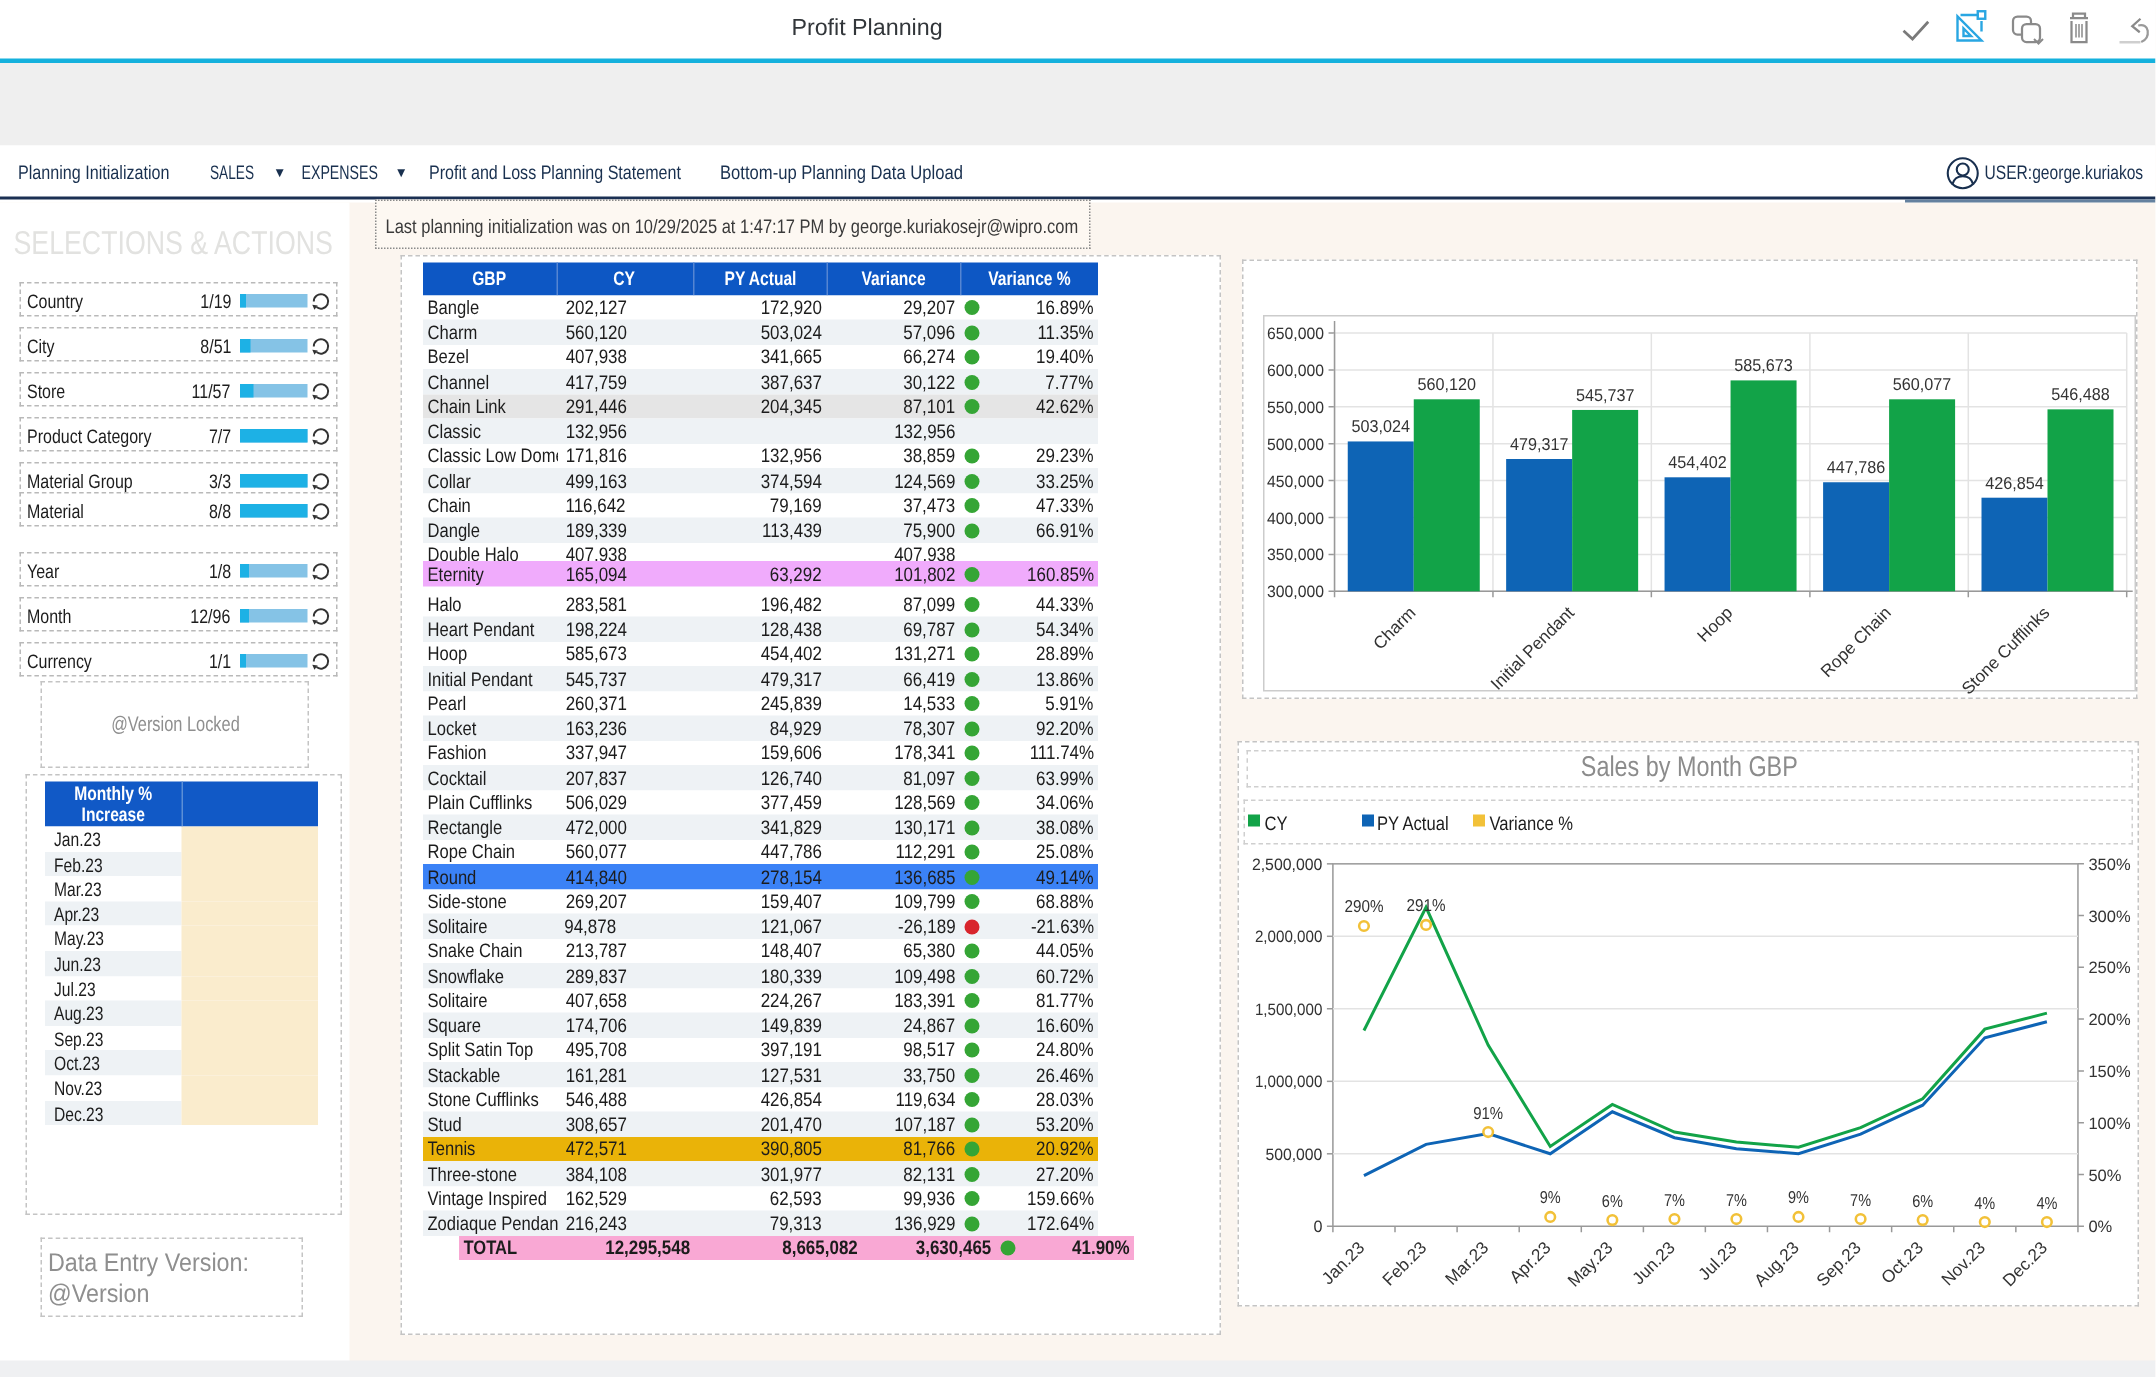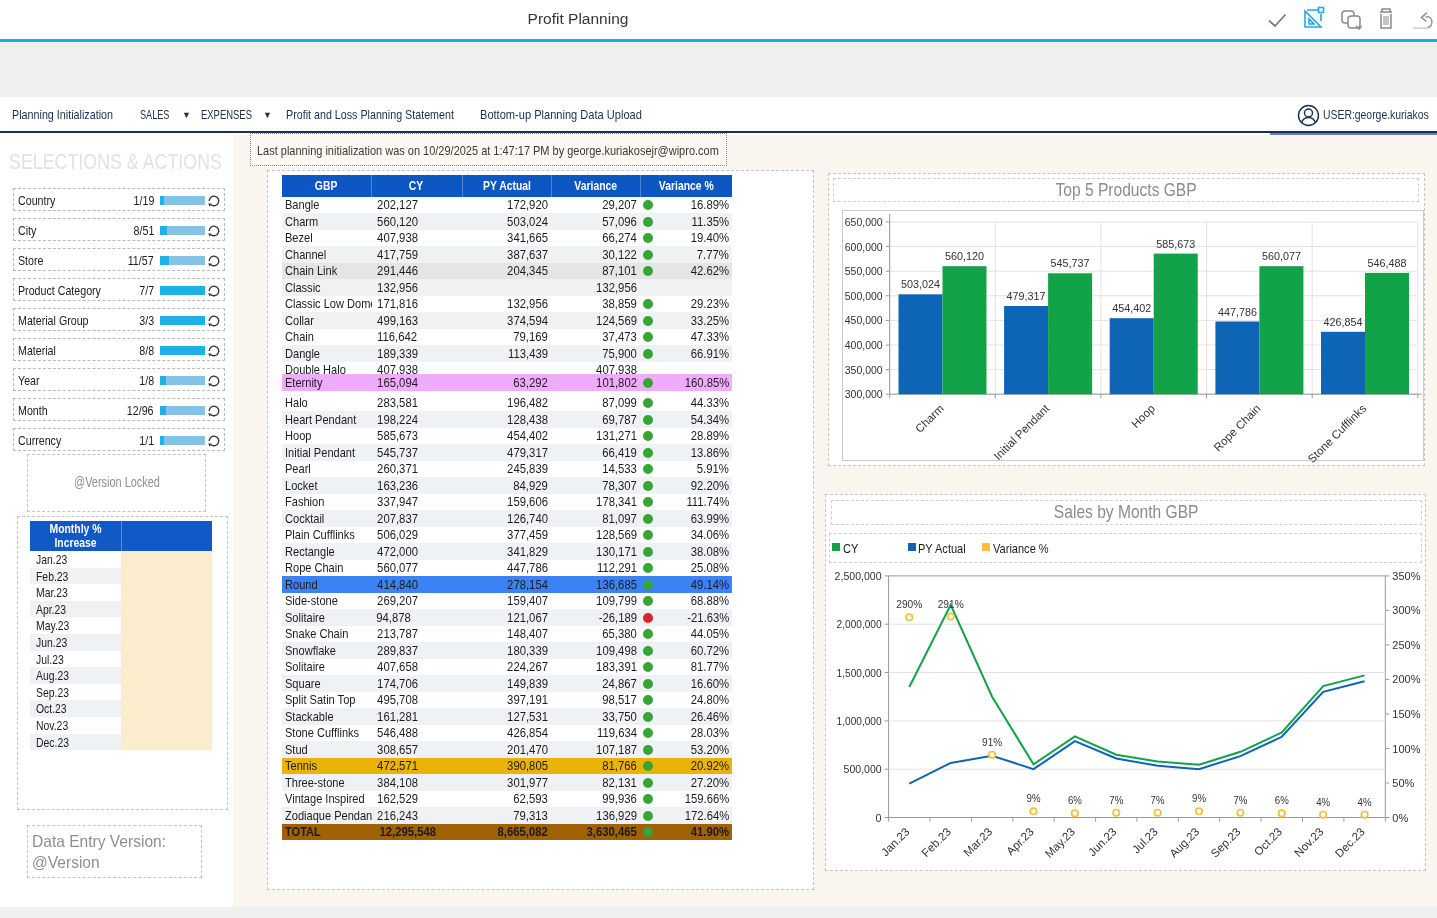--- a/index.html
+++ b/index.html
@@ -41,21 +41,21 @@
 .trow { position:absolute; left:282px; width:450px; height:16.5px; font-size:13px; color:#1c1c1c; z-index:2; }
 .trow div { position:absolute; top:0.5px; }
 .sl { display:inline-block; transform:scaleX(0.85); transform-origin:0 0; }
 .sr { display:inline-block; transform:scaleX(0.87); transform-origin:100% 0; }
 .c0 { left:3px; width:87px; white-space:nowrap; overflow:hidden; }
 .c1 { left:89px; width:87px; }
 .c2 { left:180px; width:86px; text-align:right; }
 .c3 { left:269px; width:86px; text-align:right; }
 .c4 { left:358px; width:89px; text-align:right; }
 .dot { position:absolute; right:-16px; top:3px; width:10px; height:10px; border-radius:50%; }
-.total { background:#a16207; font-weight:bold; }
+.total { background:#f9a8d4; font-weight:bold;margin-left:24px; }
 .cbox { position:absolute; border:1px dashed #c4c4c4; background:#fff; }
 .ctitle { position:absolute; border:1px dashed #cfcfcf; text-align:center; font-size:19px; color:#8c8c8c; }
 .ctitle span { display:inline-block; transform:scaleX(0.82); }
 svg text { font-family:"Liberation Sans",sans-serif; }
 .lgd { position:absolute; border:1px dashed #cfcfcf; }
 .lgd span { position:absolute; top:7px; font-size:13px; color:#1c1c1c; transform:scaleX(0.85); transform-origin:0 0; }
 .sq { position:absolute; top:9px; width:8px; height:8px; }
 </style></head><body>
 <div id="hdr">
  <div id="title">Profit Planning</div>
@@ -151,21 +151,21 @@
     <span class="fl">Material Group</span>
     <span class="fc">3/3</span>
     <span class="fbar">
       <span style="position:absolute;left:0;top:0;bottom:0;width:45px;background:#1db1e5"></span>
     </span>
     <svg width="14" height="14" viewBox="0 0 14 14" style="position:absolute;right:3px;top:4.5px">
       <path d="M2.2 7.0 A4.8 4.8 0 1 1 4.0 10.7" fill="none" stroke="#333" stroke-width="1.3"></path>
       <path d="M1.2 9.2 L4.8 9.7 L2.6 12.5 Z" fill="#333"></path>
     </svg>
   </div>
-<div class="frow" style="top:338px">
+<div class="frow" style="top:328px">
     <span class="fl">Material</span>
     <span class="fc">8/8</span>
     <span class="fbar">
       <span style="position:absolute;left:0;top:0;bottom:0;width:45px;background:#1db1e5"></span>
     </span>
     <svg width="14" height="14" viewBox="0 0 14 14" style="position:absolute;right:3px;top:4.5px">
       <path d="M2.2 7.0 A4.8 4.8 0 1 1 4.0 10.7" fill="none" stroke="#333" stroke-width="1.3"></path>
       <path d="M1.2 9.2 L4.8 9.7 L2.6 12.5 Z" fill="#333"></path>
     </svg>
   </div>
@@ -543,21 +543,20 @@
     <div class="c4"><span class="sr">172.64%</span></div>
   </div>
 <div class="trow total" style="top:823.5px">
     <div class="c0"><span class="sl">TOTAL</span></div>
     <div class="c1"><span class="sr">12,295,548</span></div>
     <div class="c2"><span class="sr">8,665,082</span></div>
     <div class="c3"><span class="sr">3,630,465</span><i class="dot" style="background:#35a535"></i></div>
     <div class="c4"><span class="sr">41.90%</span></div>
   </div>
 <div class="cbox" style="left:828px;top:173px;width:597px;height:293px">
- <div class="ctitle" style="left:4px;top:4px;width:586px;height:24px"><span>Top 5 Products GBP</span></div>
  <svg width="597" height="293" style="position:absolute;left:0;top:0">
 <rect x="13.5" y="36.5" width="581" height="250" fill="#ffffff" stroke="#cccccc"></rect>
 <line x1="60.7" y1="220.2" x2="588.8" y2="220.2" stroke="#e3e3e3" stroke-width="1"></line>
 <line x1="56.7" y1="220.2" x2="60.7" y2="220.2" stroke="#999" stroke-width="1"></line>
 <text x="53.7" y="224.2" text-anchor="end" font-size="11" fill="#333" textLength="38" lengthAdjust="spacingAndGlyphs">300,000</text>
 <line x1="60.7" y1="195.6" x2="588.8" y2="195.6" stroke="#e3e3e3" stroke-width="1"></line>
 <line x1="56.7" y1="195.6" x2="60.7" y2="195.6" stroke="#999" stroke-width="1"></line>
 <text x="53.7" y="199.6" text-anchor="end" font-size="11" fill="#333" textLength="38" lengthAdjust="spacingAndGlyphs">350,000</text>
 <line x1="60.7" y1="171.0" x2="588.8" y2="171.0" stroke="#e3e3e3" stroke-width="1"></line>
 <line x1="56.7" y1="171.0" x2="60.7" y2="171.0" stroke="#999" stroke-width="1"></line>

